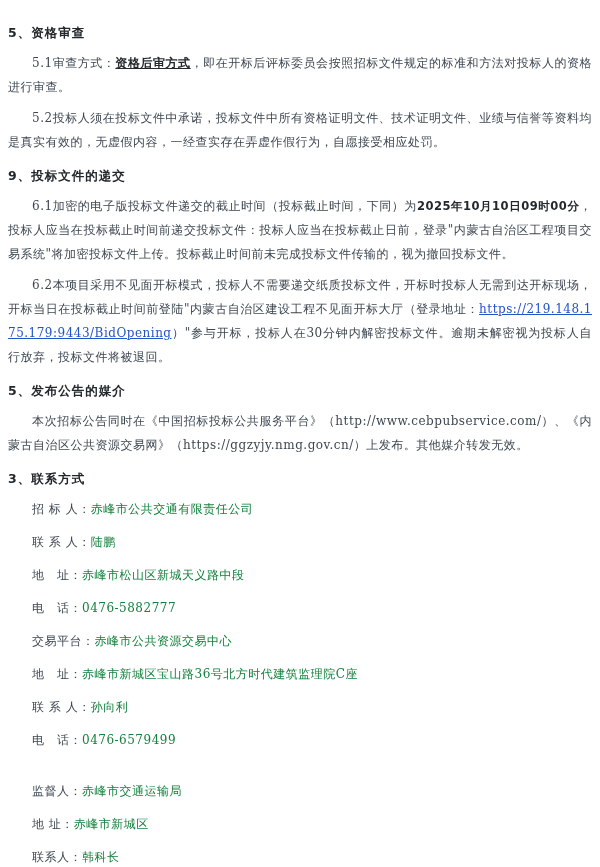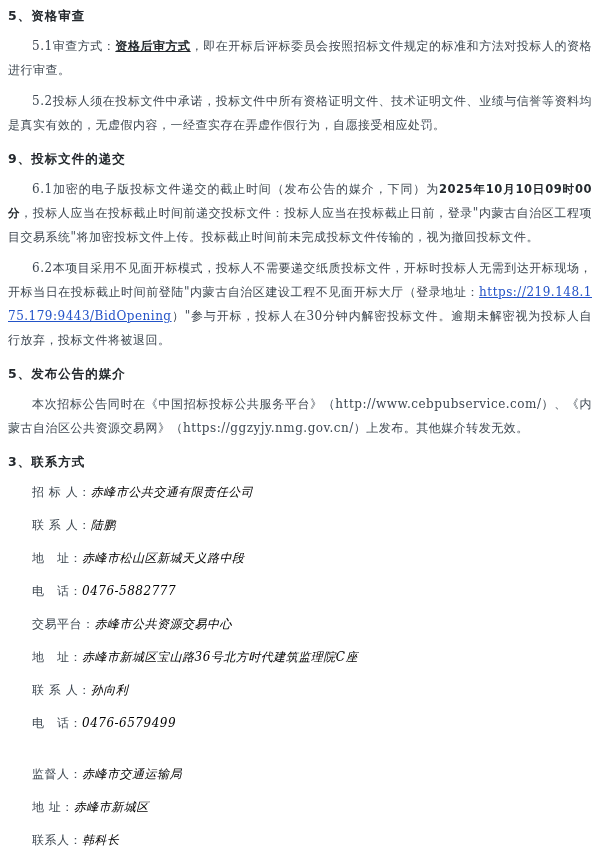--- a/index.html
+++ b/index.html
@@ -22,21 +22,21 @@
   }
   .sec-heading {
     font-family: "DejaVu Sans", "Liberation Sans", sans-serif;
     font-weight: bold;
     color: #23282d;
     font-size: 12.5px;
     line-height: 20px;
     margin: 12px 0 8px 0;
     letter-spacing: 1px;
   }
-  .sec-heading.first { margin-top: 0; }
+  .sec-heading.first { margin-top: 17px; }
   .para {
     line-height: 24px;
     margin: 0 0 7px 0;
     text-indent: 2em;
     text-align: justify;
     letter-spacing: 0.5px;
   }
   .em-underline {
     font-weight: bold;
     text-decoration: underline;
@@ -52,34 +52,34 @@
     color: #2353c8;
     text-decoration: underline;
     word-break: break-all;
   }
   .contact-line {
     line-height: 24px;
     margin: 0 0 9px 0;
     padding-left: 2em;
     letter-spacing: 0.5px;
   }
-  .contact-line .value { color: #000000; font-style: italic; }
+  .contact-line .value { color: #15803d; }
   .spaced { margin-top: 27px; }
 </style>
 </head>
 <body>
 
 <div class="doc">
 
   <div class="sec-heading first">5、资格审查</div>
   <p class="para"><span>5.1审查方式：</span><span class="em-underline">资格后审方式</span><span>，即在开标后评标委员会按照招标文件规定的标准和方法对投标人的资格进行审查。</span></p>
   <p class="para">5.2投标人须在投标文件中承诺，投标文件中所有资格证明文件、技术证明文件、业绩与信誉等资料均是真实有效的，无虚假内容，一经查实存在弄虚作假行为，自愿接受相应处罚。</p>
 
   <div class="sec-heading">9、投标文件的递交</div>
-  <p class="para"><span>6.1加密的电子版投标文件递交的截止时间（发布公告的媒介，下同）为</span><span class="num-strong">2025年10月10日09时00分</span><span>，投标人应当在投标截止时间前递交投标文件：投标人应当在投标截止日前，登录"内蒙古自治区工程项目交易系统"将加密投标文件上传。投标截止时间前未完成投标文件传输的，视为撤回投标文件。</span></p>
+  <p class="para"><span>6.1加密的电子版投标文件递交的截止时间（投标截止时间，下同）为</span><span class="num-strong">2025年10月10日09时00分</span><span>，投标人应当在投标截止时间前递交投标文件：投标人应当在投标截止日前，登录"内蒙古自治区工程项目交易系统"将加密投标文件上传。投标截止时间前未完成投标文件传输的，视为撤回投标文件。</span></p>
   <p class="para"><span>6.2本项目采用不见面开标模式，投标人不需要递交纸质投标文件，开标时投标人无需到达开标现场，开标当日在投标截止时间前登陆"内蒙古自治区建设工程不见面开标大厅（登录地址：</span><a class="link" href="#">https://219.148.175.179:9443/BidOpening</a><span>）"参与开标，投标人在30分钟内解密投标文件。逾期未解密视为投标人自行放弃，投标文件将被退回。</span></p>
 
   <div class="sec-heading">5、发布公告的媒介</div>
   <p class="para">本次招标公告同时在《中国招标投标公共服务平台》（http://www.cebpubservice.com/）、《内蒙古自治区公共资源交易网》（https://ggzyjy.nmg.gov.cn/）上发布。其他媒介转发无效。</p>
 
   <div class="sec-heading">3、联系方式</div>
 
   <div>
     <p class="contact-line"><span class="label">招 标 人：</span><span class="value">赤峰市公共交通有限责任公司</span></p>
     <p class="contact-line"><span class="label">联 系 人：</span><span class="value">陆鹏</span></p>

